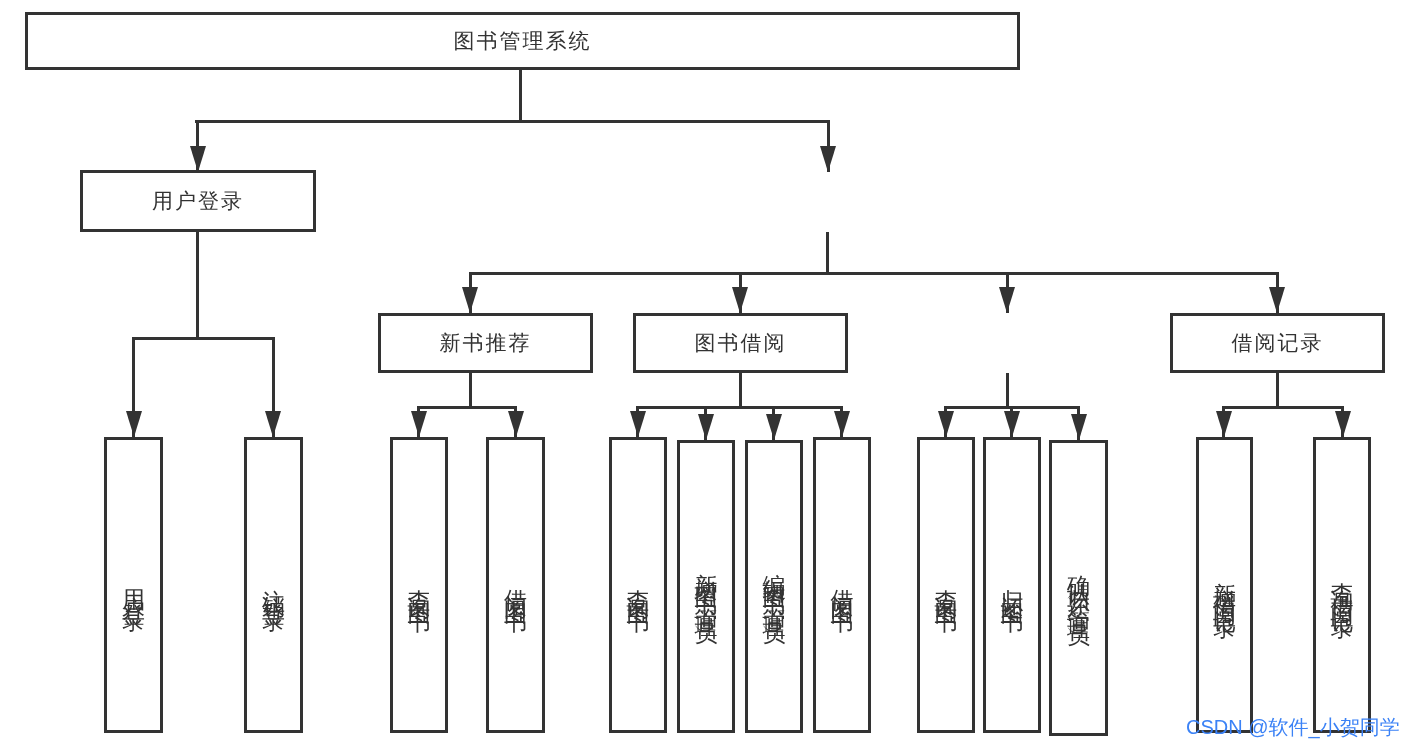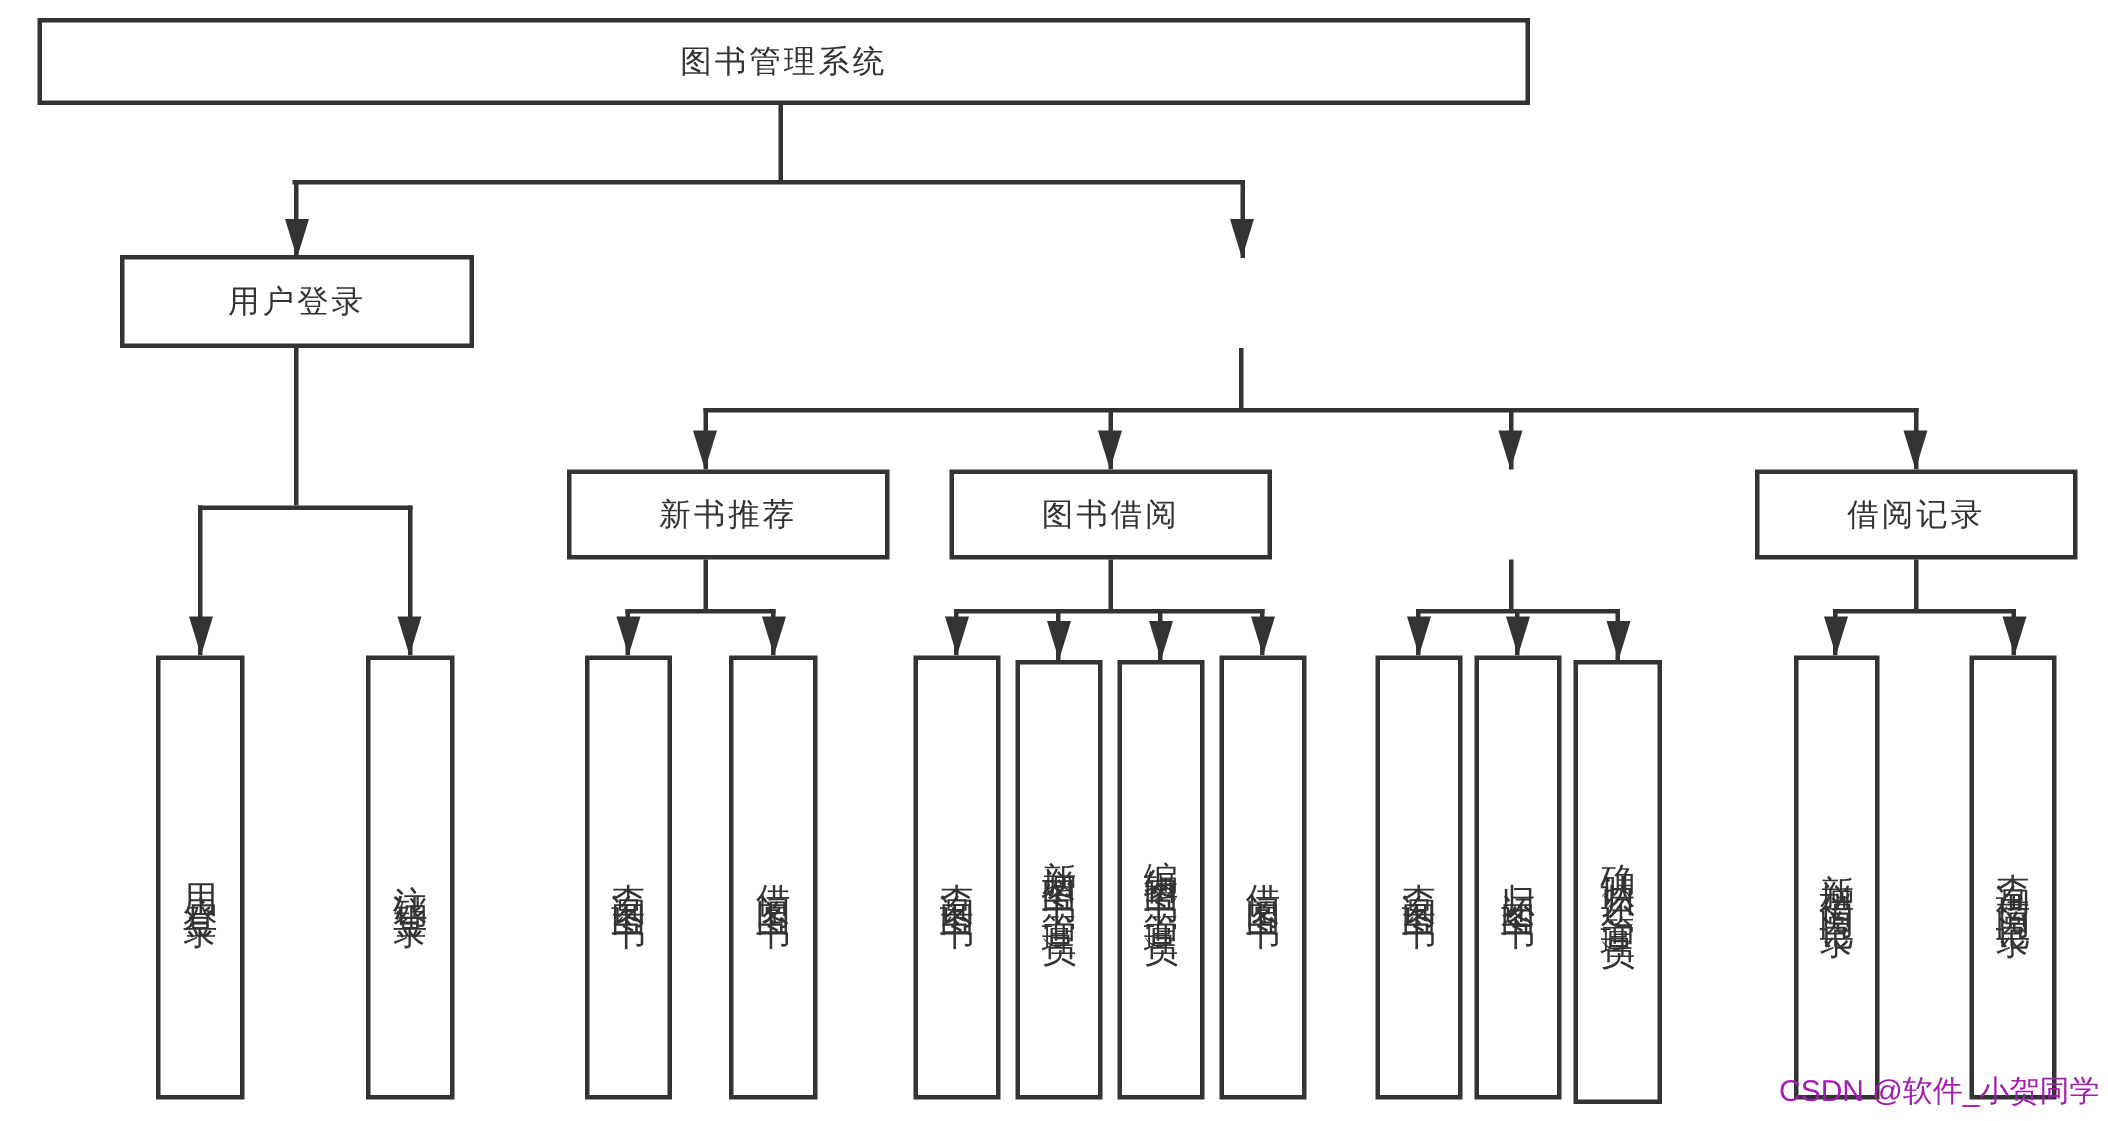--- a/index.html
+++ b/index.html
@@ -21,21 +21,21 @@
     font-size:23px;letter-spacing:7px;line-height:1;color:#333;white-space:nowrap;
   }
   .line{position:absolute;background:#333;}
   .arrow{
     position:absolute;width:0;height:0;
     border-left:8px solid transparent;border-right:8px solid transparent;
     border-top:26px solid #333;
   }
   .watermark{
     position:absolute;left:1186px;top:714px;z-index:5;
-    font-size:20px;color:#a21caf;white-space:nowrap;
+    font-size:20px;color:#3b82f6;white-space:nowrap;
   }
 </style>
 </head>
 <body>
 
 <div id="stage">
 
   <div class="node" style="left:25px;top:12px;width:995px;height:58px;">图书管理系统</div>
 
   <div class="line" style="left:519px;top:70px;width:3px;height:50px;"></div>

